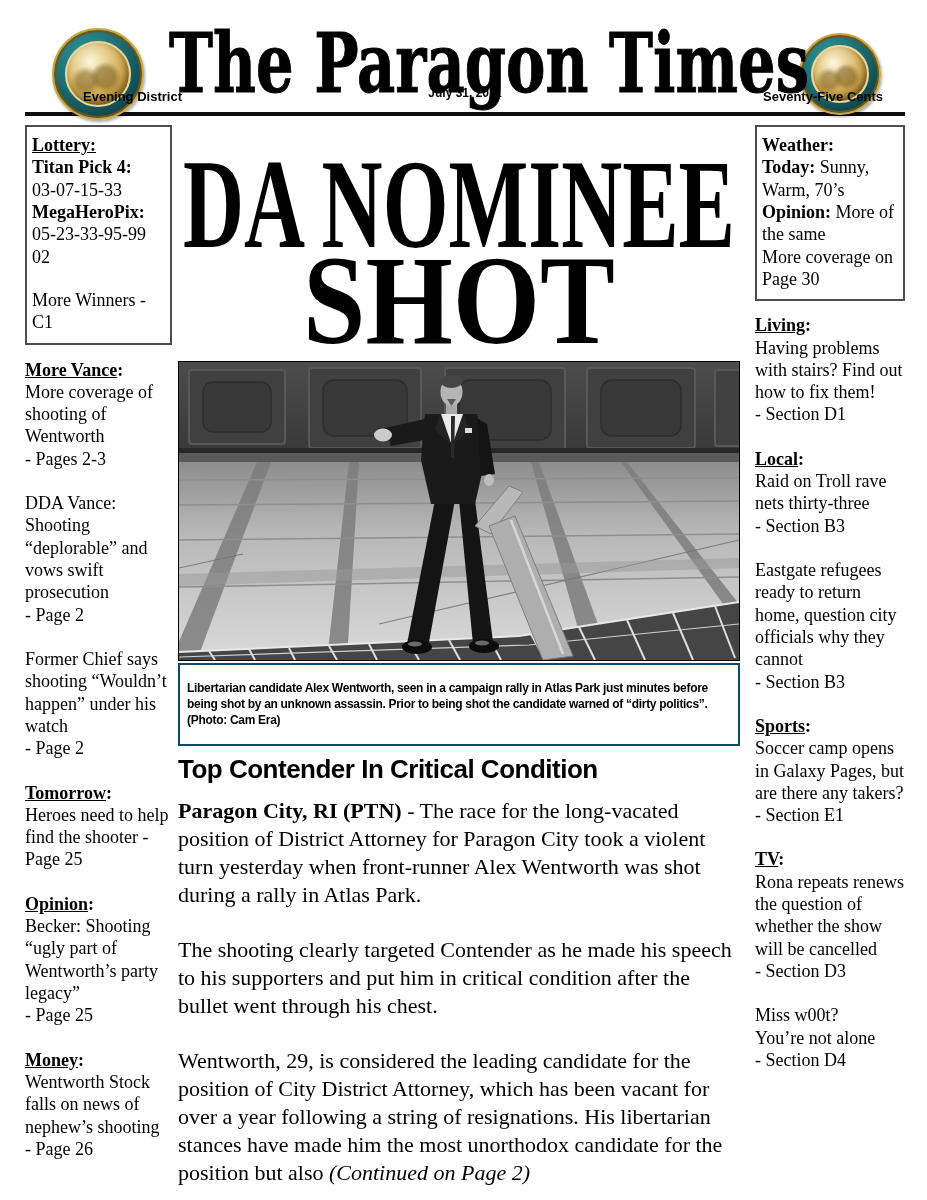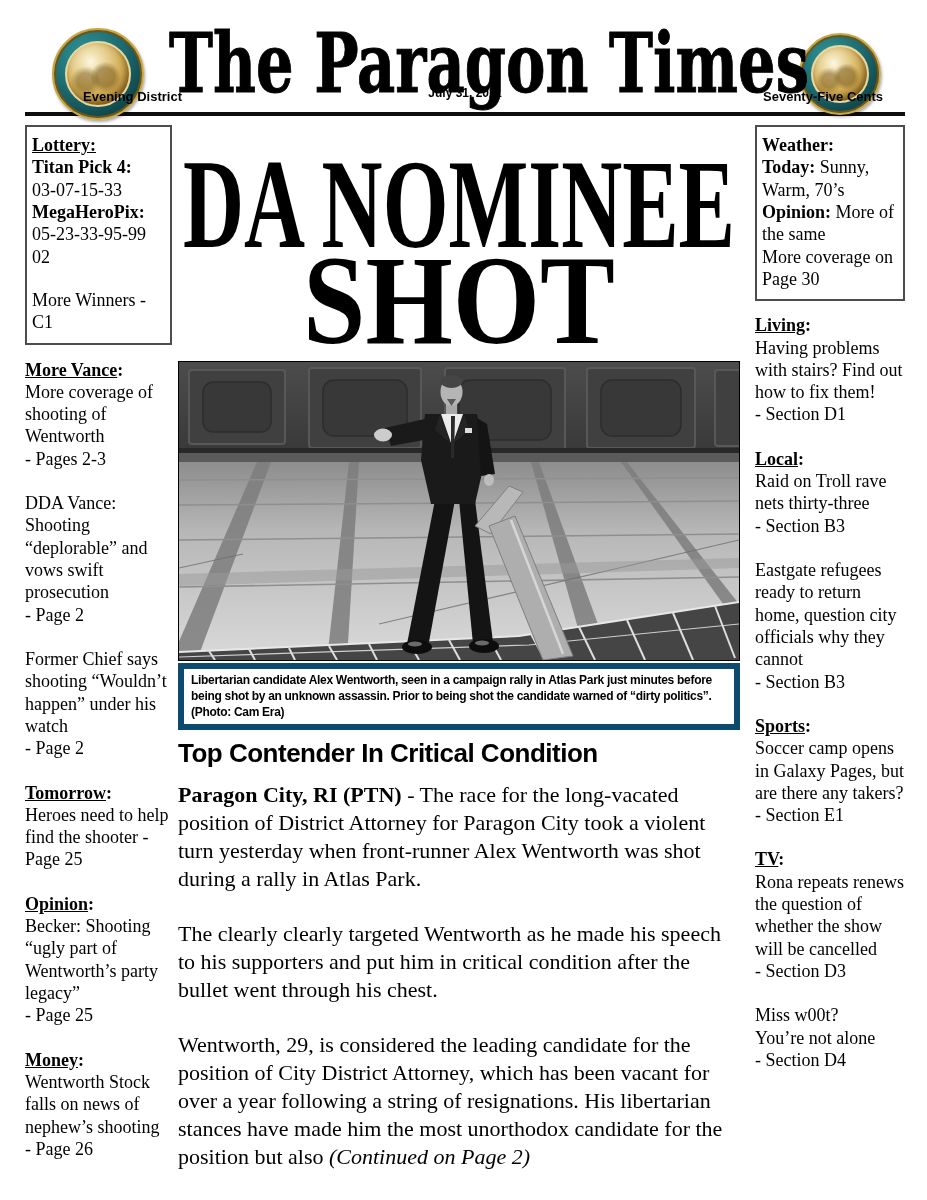--- a/index.html
+++ b/index.html
@@ -57,21 +57,21 @@
   .lottery-more{margin-top:21px;}
   .weather-box{margin-bottom:13px;}
   .weather-box .lb{font-weight:bold;}
   .weather-box .u{}
 
   
   .headline-svg{display:block;margin:14px auto 10px auto;}
   .photo-figure{margin:0;}
   .photo-svg{display:block;border:1px solid #000;background:#cfcfcf;}
   .caption-box{
-    border:6px solid #0c4a6e;margin-top:2px;padding:4px 7px;
+    border:2px solid #0c4a6e;margin-top:2px;padding:16px 7px;
     font-family:"Liberation Sans", sans-serif;font-weight:bold;
     font-size:12px;line-height:1.32;letter-spacing:-0.3px;
   }
   .subhead{
     font-family:"Liberation Sans", sans-serif;font-weight:bold;
     font-size:26px;letter-spacing:-0.5px;margin:8px 0 10px 0;
   }
   .article p{font-size:22px;line-height:1.27;margin:12px 0 27px 0;}
   .article .lead-label{font-weight:bold;}
   .article .continued{font-style:italic;}
@@ -249,21 +249,21 @@
             <path d="M310 164 L336 154 L394 294 L364 298 Z" fill="#aeaeae" stroke="#7f7f7f" stroke-width="1"></path>
             <path d="M332 158 L384 292" stroke="#d6d6d6" stroke-width="2.5" fill="none"></path>
           </g>
         </svg>
         <figcaption class="caption-box">Libertarian candidate Alex Wentworth, seen in a campaign rally in Atlas Park just minutes before being shot by an unknown assassin.  Prior to being shot the candidate warned of “dirty politics”.  (Photo: Cam Era)</figcaption>
       </figure>
 
       <article class="article">
         <h2 class="subhead">Top Contender In Critical Condition</h2>
         <p><span class="lead-label">Paragon City, RI (PTN)</span><span> - </span><span>The race for the long-vacated position of District Attorney for Paragon City took a violent turn yesterday when front-runner Alex Wentworth was shot during a rally in Atlas Park.</span></p>
-        <p><span>The clearly clearly targeted Wentworth as he made his speech to his supporters and put him in critical condition after the bullet went through his chest.</span></p>
+        <p><span>The shooting clearly targeted Contender as he made his speech to his supporters and put him in critical condition after the bullet went through his chest.</span></p>
         <p><span>Wentworth, 29, is considered the leading candidate for the position of City District Attorney, which has been vacant for over a year following a string of resignations.  His libertarian stances have made him the most unorthodox candidate for the position but also  </span><em class="continued">(Continued on Page 2)</em></p>
       </article>
     </section>
 
     <aside class="side-col right-col">
       <div class="boxed weather-box">
         <div class="lb u">Weather:</div>
         <div><span class="lb">Today:</span><span> Sunny, Warm, 70’s</span></div>
         <div><span class="lb">Opinion:</span><span> More of the same</span></div>
         <div>More coverage on Page 30</div>

